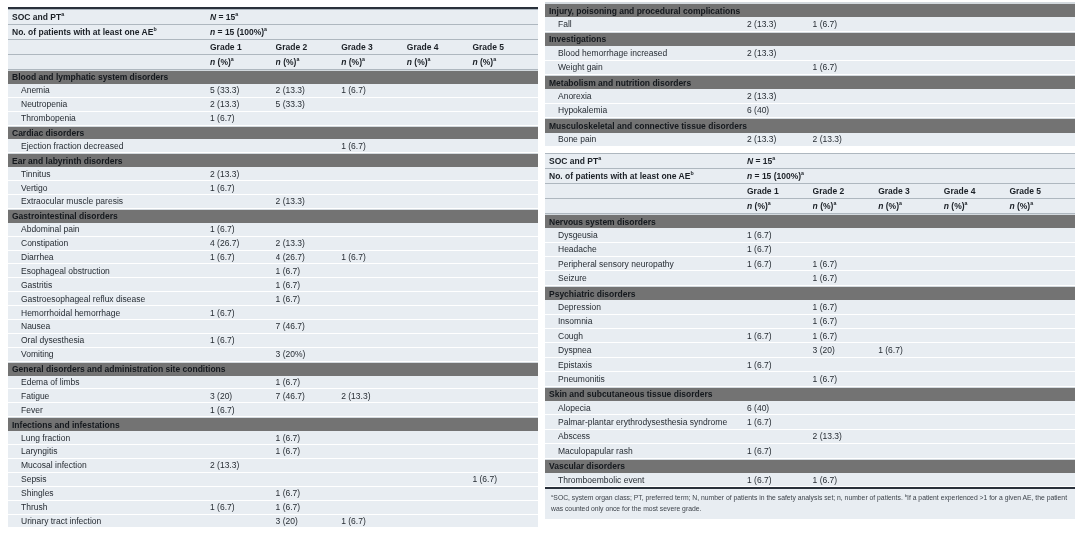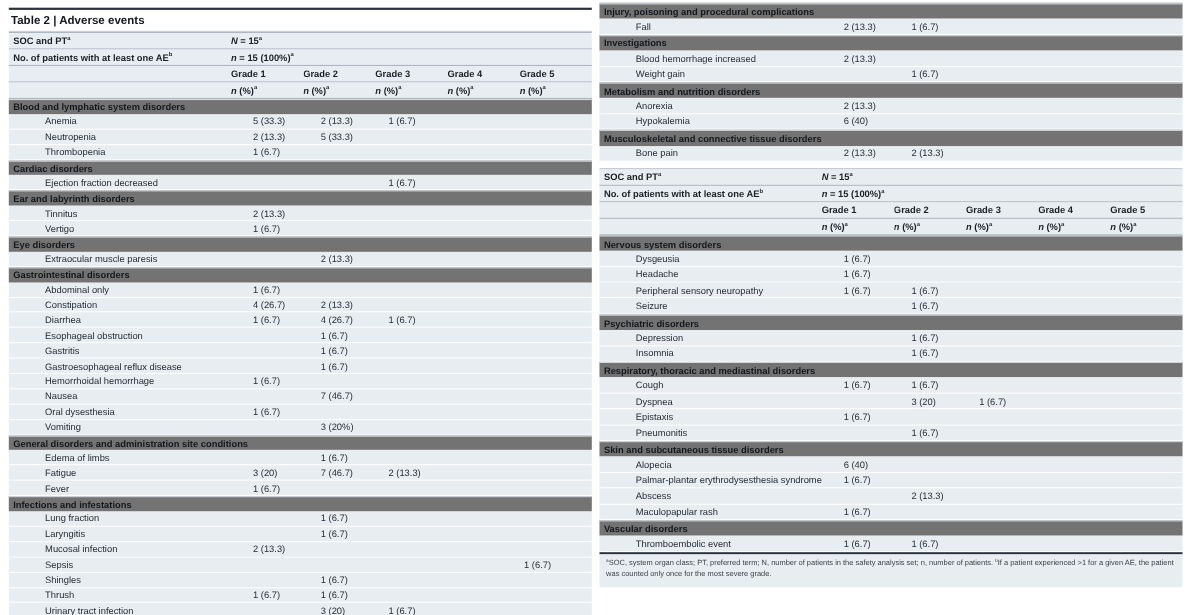--- a/index.html
+++ b/index.html
@@ -26,38 +26,37 @@
   .hdr{border-top:1px solid #aeb7bf;}
   .cell{overflow:hidden;white-space:nowrap;}
   .cell.label{padding-left:4px;}
   .span5{grid-column:2 / 7;}
   .it{font-style:italic;}
   sup{font-size:0.62em;vertical-align:super;line-height:0;}
   .tbody .row{height:13.9px;font-size:8.5px;}
   .col-right .tbody .row{height:14.4px;}
   .row.sec{background:#737373;border-top:1px solid #d3d9de;}
   .row.sec .cell.label{grid-column:1 / 7;font-weight:700;color:#14181d;}
-  .row.data{background:#e8edf2;border-bottom:1px solid #ffffff;color:#262c33;padding-left:20px;}
+  .row.data{background:#e8edf2;border-bottom:1px solid #ffffff;color:#262c33;}
   .row.data .cell.label{padding-left:13px;}
   .topline{border-top:1px solid #d3d9de;}
   .gap{height:6px;background:#ffffff;}
   .botrule{height:2px;background:#29313b;}
   .footnote{
     background:#e8edf2;font-size:6.8px;line-height:1.55;color:#3d434a;
     padding:4px 6px 5px 6px;
   }
 </style>
 </head>
 <body>
 
 <div class="page">
 
   <div class="col col-left">
     <div class="toprule"></div>
-    <div class="title">Table 2 | Adverse events</div>
 
     <div class="hdr">
       <div class="row">
         <div class="cell label"><span>SOC and PT</span><sup>a</sup></div>
         <div class="cell span5"><span class="it">N</span><span> = 15</span><sup>a</sup></div>
       </div>
       <div class="row">
         <div class="cell label"><span>No. of patients with at least one AE</span><sup>b</sup></div>
         <div class="cell span5"><span class="it">n</span><span> = 15 (100%)</span><sup>a</sup></div>
       </div>
@@ -130,36 +129,33 @@
           <div class="cell val"></div>
         </div>
         <div class="row data">
           <div class="cell label">Vertigo</div>
           <div class="cell val">1 (6.7)</div>
           <div class="cell val"></div>
           <div class="cell val"></div>
           <div class="cell val"></div>
           <div class="cell val"></div>
         </div>
-        <div class="row sec">
-          <div class="cell label">Eye disorders</div>
-        </div>
         <div class="row data">
           <div class="cell label">Extraocular muscle paresis</div>
           <div class="cell val"></div>
           <div class="cell val">2 (13.3)</div>
           <div class="cell val"></div>
           <div class="cell val"></div>
           <div class="cell val"></div>
         </div>
         <div class="row sec">
           <div class="cell label">Gastrointestinal disorders</div>
         </div>
         <div class="row data">
-          <div class="cell label">Abdominal only</div>
+          <div class="cell label">Abdominal pain</div>
           <div class="cell val">1 (6.7)</div>
           <div class="cell val"></div>
           <div class="cell val"></div>
           <div class="cell val"></div>
           <div class="cell val"></div>
         </div>
         <div class="row data">
           <div class="cell label">Constipation</div>
           <div class="cell val">4 (26.7)</div>
           <div class="cell val">2 (13.3)</div>
@@ -460,23 +456,20 @@
           <div class="cell val"></div>
         </div>
         <div class="row data">
           <div class="cell label">Insomnia</div>
           <div class="cell val"></div>
           <div class="cell val">1 (6.7)</div>
           <div class="cell val"></div>
           <div class="cell val"></div>
           <div class="cell val"></div>
         </div>
-        <div class="row sec">
-          <div class="cell label">Respiratory, thoracic and mediastinal disorders</div>
-        </div>
         <div class="row data">
           <div class="cell label">Cough</div>
           <div class="cell val">1 (6.7)</div>
           <div class="cell val">1 (6.7)</div>
           <div class="cell val"></div>
           <div class="cell val"></div>
           <div class="cell val"></div>
         </div>
         <div class="row data">
           <div class="cell label">Dyspnea</div>

